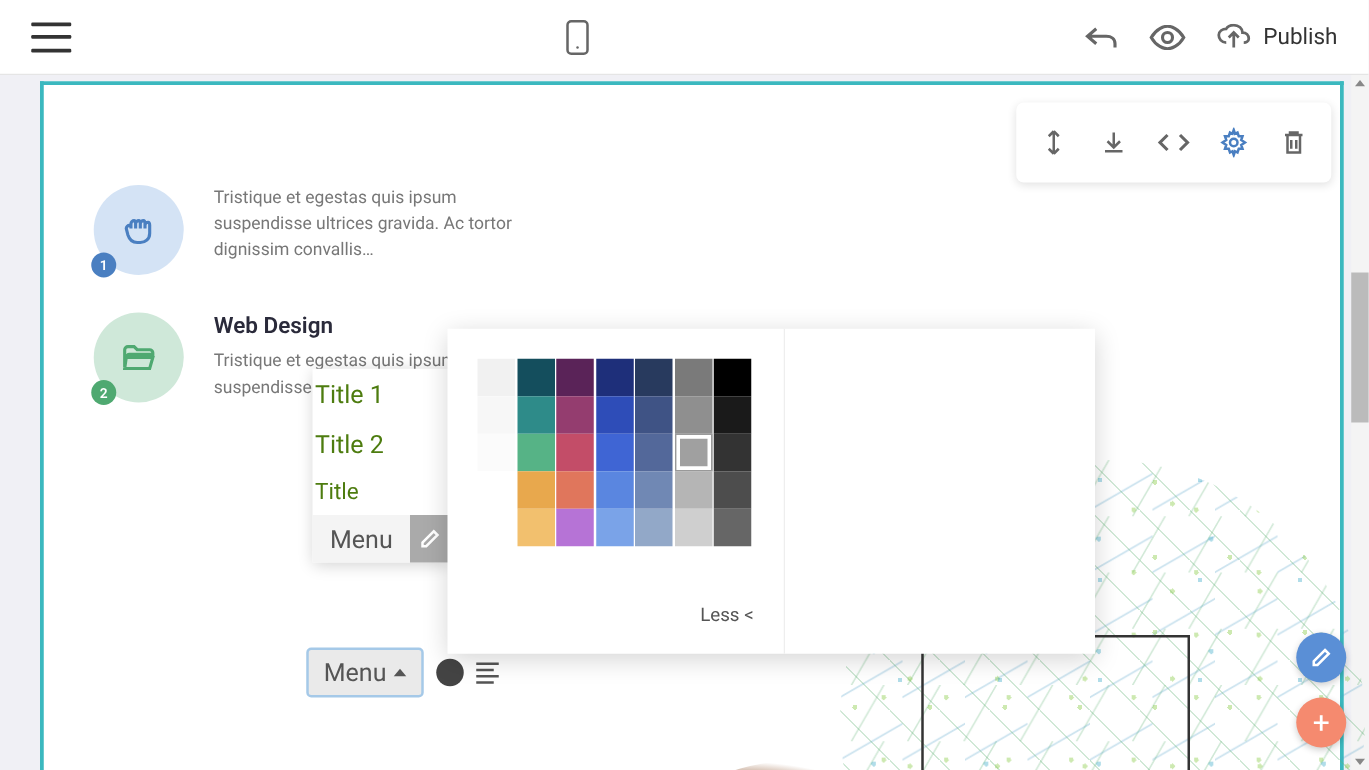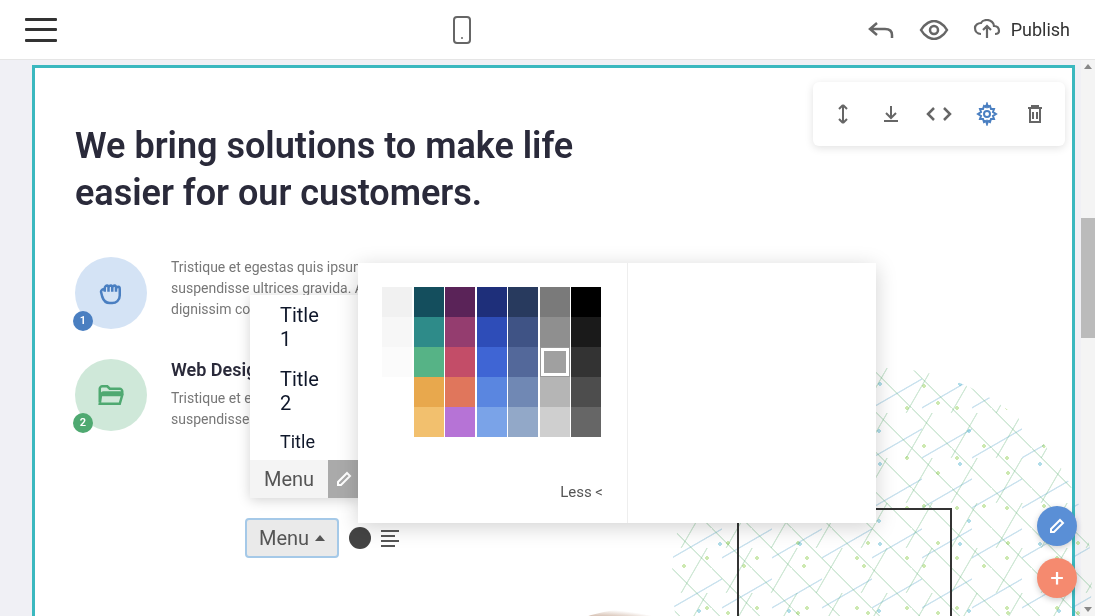--- a/index.html
+++ b/index.html
@@ -48,21 +48,21 @@
   radial-gradient(circle at 70% 80%, rgba(130,200,60,0.4) 2px, transparent 2px),
   linear-gradient(45deg, transparent 48%, rgba(100,180,120,0.3) 49%, rgba(100,180,120,0.3) 50%, transparent 51%),
   linear-gradient(-30deg, transparent 48%, rgba(80,160,200,0.3) 49%, rgba(80,160,200,0.3) 50%, transparent 51%),
   linear-gradient(120deg, transparent 48%, rgba(100,180,120,0.3) 49%, rgba(100,180,120,0.3) 50%, transparent 51%);
   background-size: 60px 60px, 80px 80px, 70px 70px, 90px 90px, 50px 50px, 40px 40px, 50px 50px, 45px 45px; }
 .hand { position: absolute; left: 0; bottom: -60px; width: 260px; height: 180px; background: radial-gradient(ellipse at 30% 60%, #c49a7a 30%, #a87a5c 60%, transparent 70%); border-radius: 50% 40% 30% 20%; }
 .frame { position: absolute; right: 80px; top: 80px; width: 215px; height: 130px; border: 2px solid #333; }
 
 
 .typo-menu { position: absolute; top: 295px; left: 250px; width: 110px; background: #fff; box-shadow: 0 2px 12px rgba(0,0,0,0.18); z-index: 50; }
-.typo-item { padding: 8px 30px; font-size: 20px; color: #0f172a; cursor: pointer; }
+.typo-item { padding: 8px 2px; font-size: 20px; color: #4d7c0f; cursor: pointer; }
 .typo-item.txt { font-size: 18px; }
 .typo-menu-btn { padding: 7px 14px; font-size: 20px; color: #555; background: #f4f4f4; display: flex; align-items: center; gap: 6px; }
 .menu-row { display: flex; }
 .pen-cell { width: 36px; background: #aaa; display: flex; align-items: center; justify-content: center; color: #fff; }
 
 
 .text-toolbar { position: absolute; top: 518px; left: 245px; display: flex; align-items: center; gap: 10px; z-index: 40; }
 .menu-dd { background: #eaeaea; border: 2px solid #a5c9e8; border-radius: 4px; padding: 6px 12px; font-size: 20px; color: #555; display: flex; align-items: center; gap: 6px; cursor: pointer; }
 .caret { width: 0; height: 0; border-left: 5px solid transparent; border-right: 5px solid transparent; border-bottom: 6px solid #555; }
 .color-circle { width: 22px; height: 22px; border-radius: 50%; background: #444; cursor: pointer; }
@@ -131,21 +131,20 @@
   </div>
 </div>
 
 <div class="scrollbar">
   <div class="scroll-arrow up"></div>
   <div class="scroll-thumb"></div>
   <div class="scroll-arrow down"></div>
 </div>
 
 <div class="canvas-wrap">
-  <div class="headline">We bring solutions to make life easier for our customers.</div>
 
   <div class="proc-list">
     <div class="proc-item">
       <div class="proc-icon blue">
         <svg width="30" height="30" viewBox="0 0 24 24" fill="none" stroke="currentColor" stroke-width="2">
             <path d="M7 11 V8 C7 7 8 6 9 6 C10 6 10 7 10 8 V11 M10 8 C10 7 11 6 12 6 C13 6 13 7 13 8 V11 M13 8 C13 7 14 6 15 6 C16 6 16 7 16 8 V11 M16 9 C16 8 17 7 18 7 C19 7 19 8 19 9 V14 C19 18 16 20 13 20 H11 C8 20 6 18 5 15 L4 11 C4 10 5 9 6 9 C7 9 7 10 7 11"></path>
           </svg>
         <div class="badge b1">1</div>
       </div>
       <div class="proc-content">

